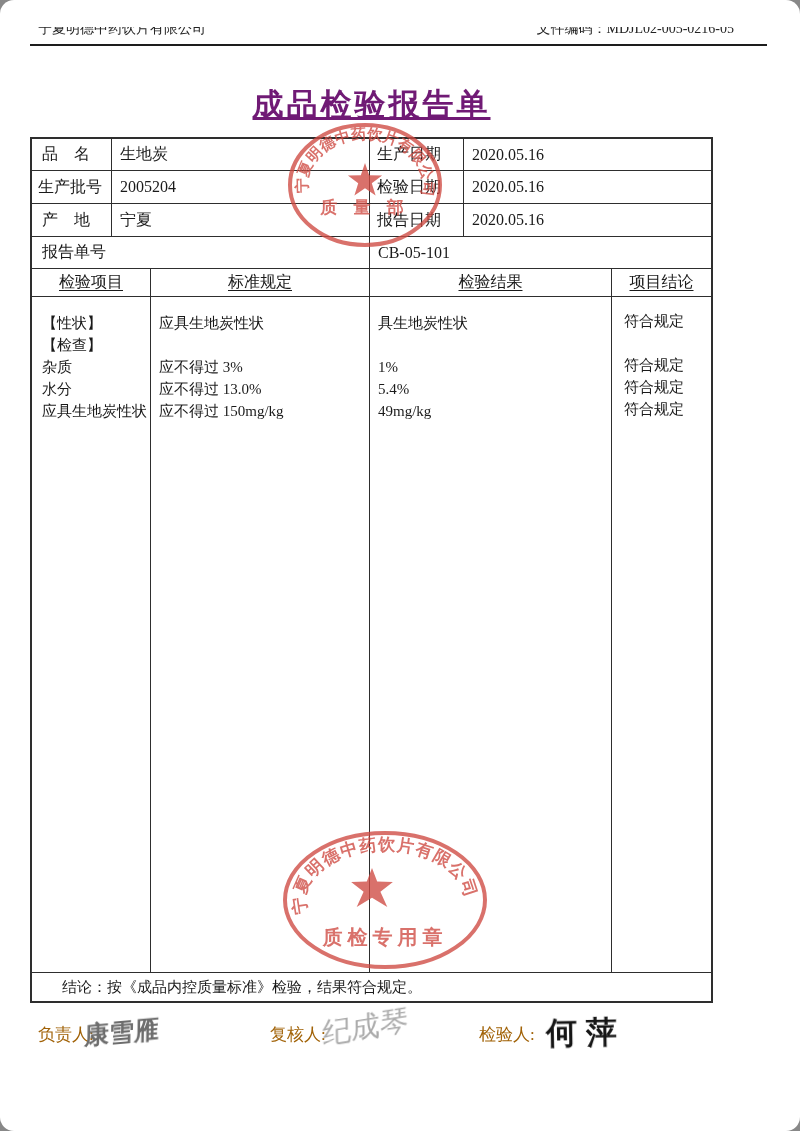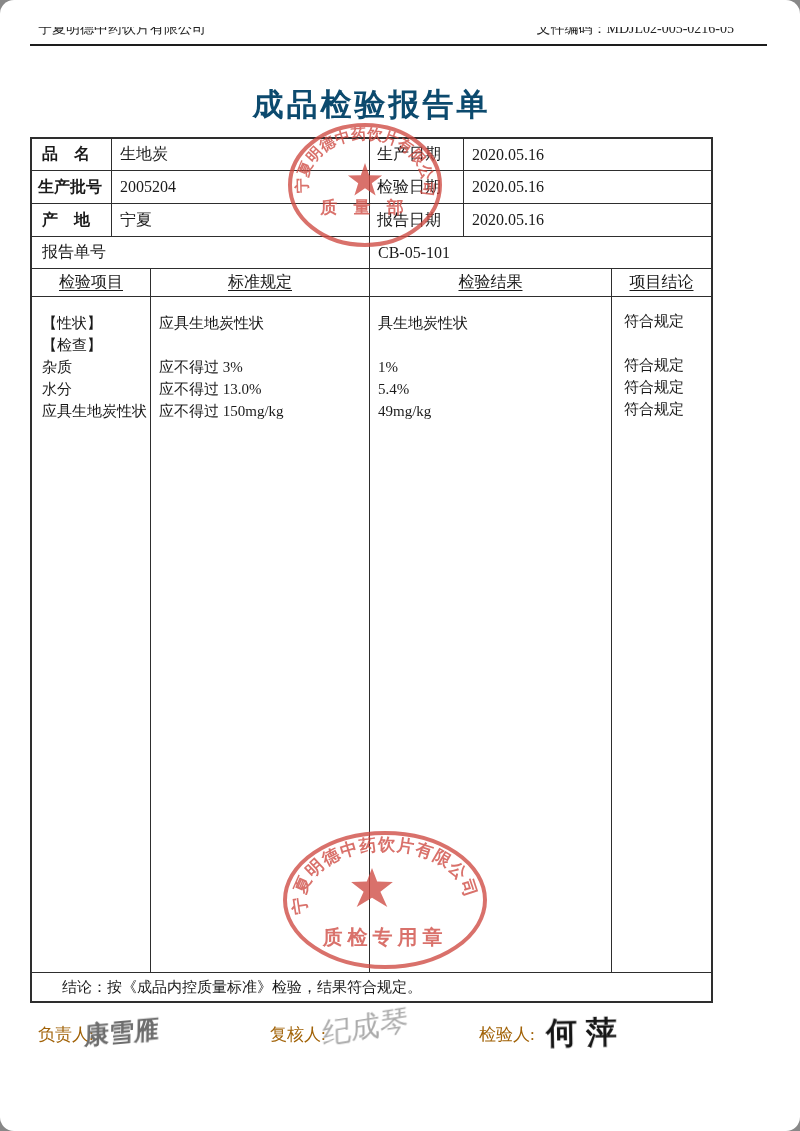--- a/index.html
+++ b/index.html
@@ -4,34 +4,34 @@
 <style>
   html,body{margin:0;padding:0;background:#888;}
   .page{position:relative;width:800px;height:1131px;background:#ffffff;overflow:hidden;
         font-family:"Liberation Serif","DejaVu Serif",serif;color:#1a1a1a;border-radius:14px;}
   
   .topbar{position:absolute;top:27px;left:38px;width:700px;height:13px;overflow:hidden;}
   .topbar .inner{display:flex;justify-content:space-between;margin-top:-7px;
                  font-size:14px;color:#222;white-space:nowrap;width:696px;}
   .rule{position:absolute;top:44px;left:30px;width:737px;height:2px;background:#1d1d1d;}
   .title{position:absolute;top:84px;left:30px;width:683px;text-align:center;
-         font-size:31px;font-weight:bold;letter-spacing:3px;color:#0c4a6e;}
+         font-size:31px;font-weight:bold;letter-spacing:3px;color:#701a75;text-decoration:underline;}
   
   .tbl{position:absolute;left:30px;top:137px;width:683px;height:866px;box-sizing:border-box;
        border:2px solid #2e2e2e;display:flex;flex-direction:column;font-size:16px;}
   .row{display:flex;border-bottom:1px solid #2e2e2e;}
   .row.last{border-bottom:none;padding-left:20px;}
   .cell{box-sizing:border-box;border-right:1px solid #2e2e2e;display:flex;align-items:center;
         padding-left:8px;overflow:hidden;white-space:nowrap;}
   .cell.end{border-right:none;flex:1;}
   .cell.c{justify-content:center;padding-left:0;}
   .hdr{text-decoration:underline;text-underline-offset:3px;}
   .r1{height:31px;} .r2{height:32px;} .r3{height:32px;} .r4{height:31px;} .r5{height:27px;}
   .r6{flex:1;} .r7{height:28px;}
-  .w80{width:80px;padding-left:10px;font-weight:bold;} .w258{width:258px;} .w94{width:94px;padding-left:7px;}
+  .w80{width:80px;padding-left:10px;} .w258{width:258px;} .w94{width:94px;padding-left:7px;}
   .w338{width:338px;padding-left:10px;}
   .w119{width:119px;} .w219{width:219px;} .w242{width:242px;}
   .colcell{box-sizing:border-box;border-right:1px solid #2e2e2e;padding-top:15px;
            display:block;font-size:15px;}
   .colcell.end{border-right:none;flex:1;}
   .line{height:22px;line-height:22px;white-space:nowrap;}
   .pl10{padding-left:10px;} .pl8{padding-left:8px;} .pl12{padding-left:12px;font-family:Liberation Mono, monospace;}
   .concl{font-size:15px;}
   
   .sig-label{position:absolute;font-size:17px;color:#a16207;text-align:right;}

